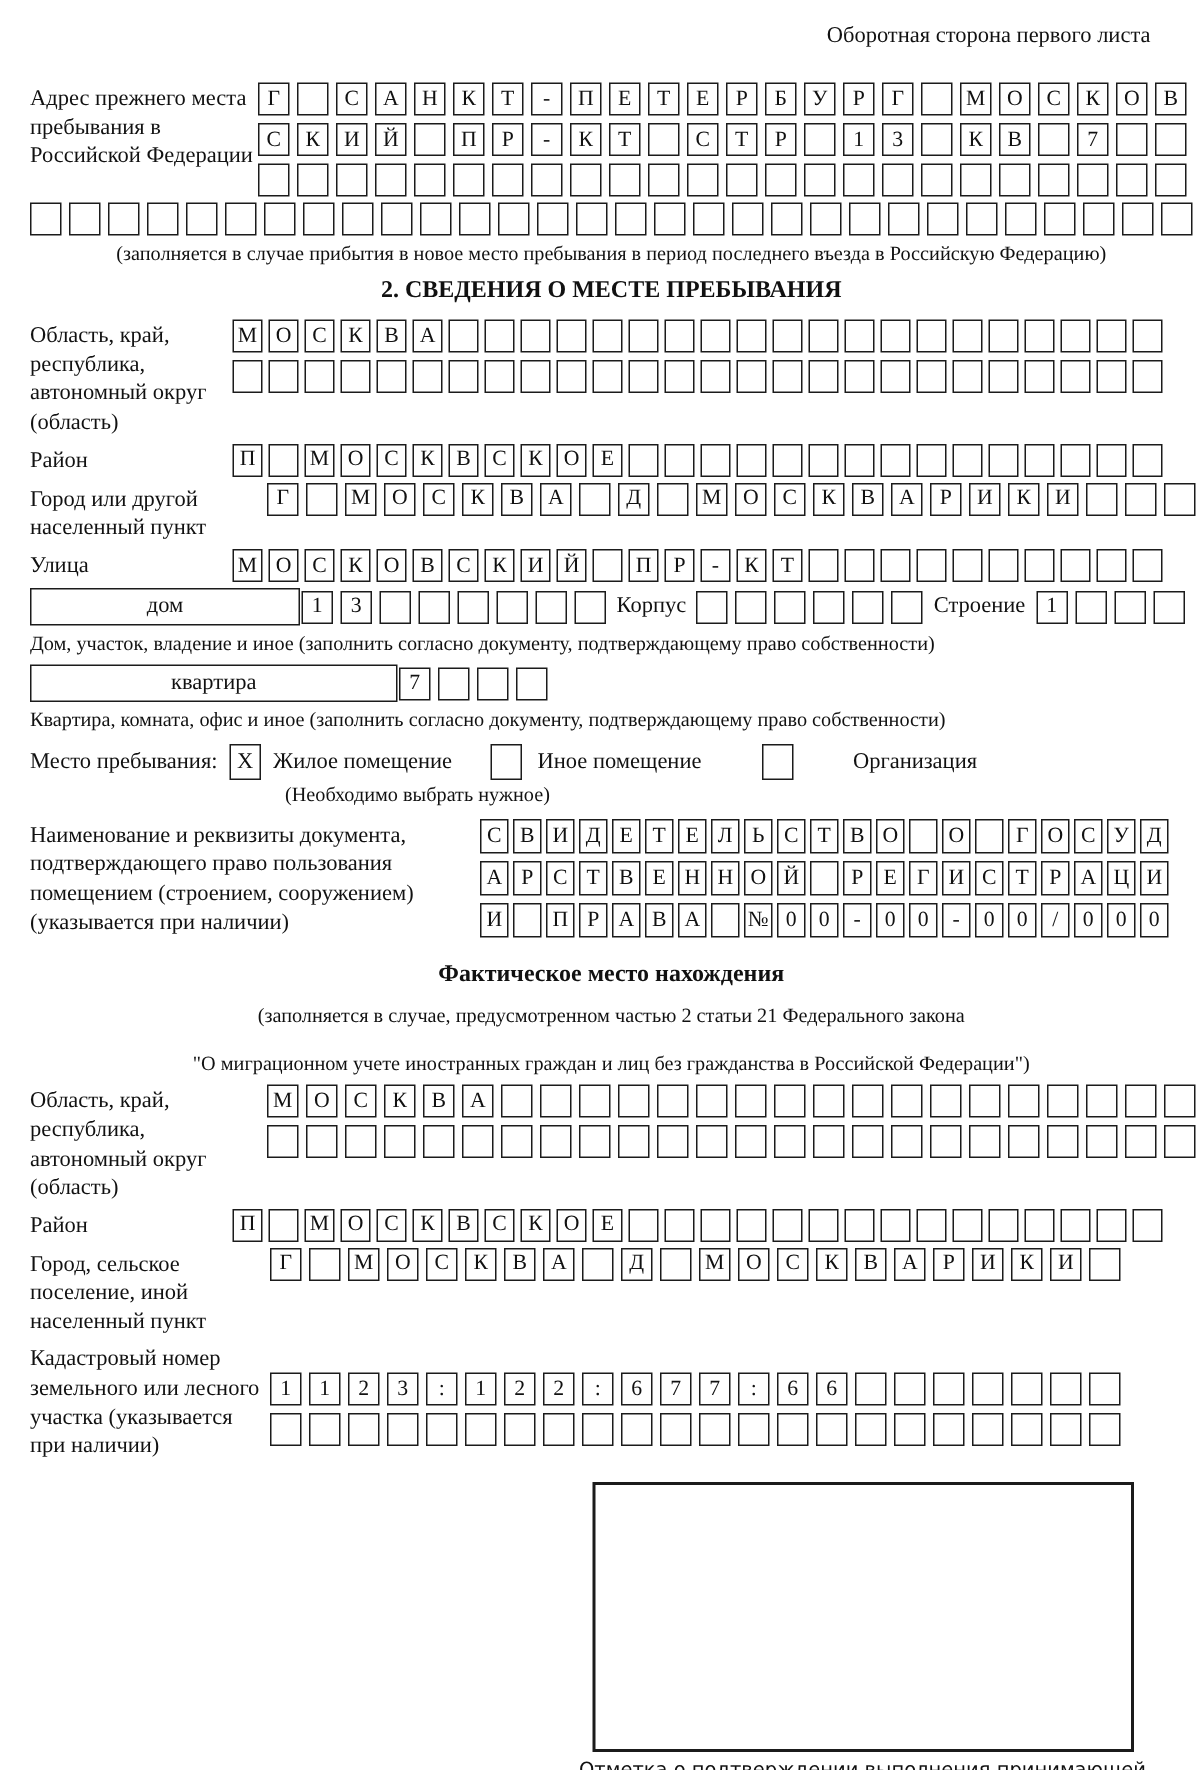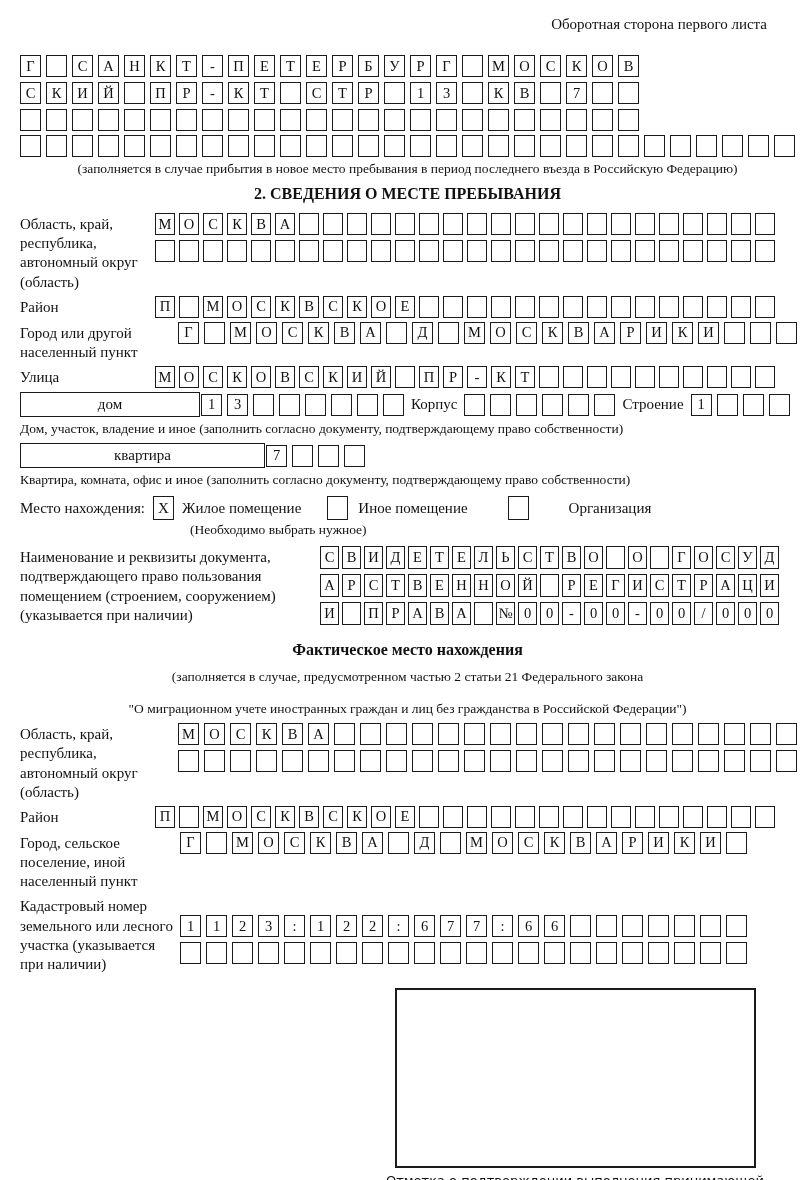--- a/index.html
+++ b/index.html
@@ -73,20 +73,21 @@
   }
 </style>
 </head>
 <body>
 
 <div class="page">
 
   <div class="header-note">Оборотная сторона первого листа</div>
 
   <div class="frow">
+    <div class="flabel w130">Адрес прежнего места пребывания в Российской Федерации</div>
     <div class="cellcol">
       <div class="cells">
           <span class="cell">Г</span>
           <span class="cell"></span>
           <span class="cell">С</span>
           <span class="cell">А</span>
           <span class="cell">Н</span>
           <span class="cell">К</span>
           <span class="cell">Т</span>
           <span class="cell">-</span>
@@ -389,21 +390,21 @@
     <div class="cells">
         <span class="cell">7</span>
         <span class="cell"></span>
         <span class="cell"></span>
         <span class="cell"></span>
       </div>
   </div>
   <div class="caption-left">Квартира, комната, офис и иное (заполнить согласно документу, подтверждающему право собственности)</div>
 
   <div class="check-row">
-    <span>Место нахождения:</span>
+    <span>Место пребывания:</span>
     <span class="checkbox gap8">X</span>
     <span class="gap8">Жилое помещение</span>
     <span class="checkbox gap26"></span>
     <span class="gap10">Иное помещение</span>
     <span class="checkbox gap40"></span>
     <span class="gap40">Организация</span>
   </div>
   <div class="choose-note">(Необходимо выбрать нужное)</div>
 
   <div class="frow">

